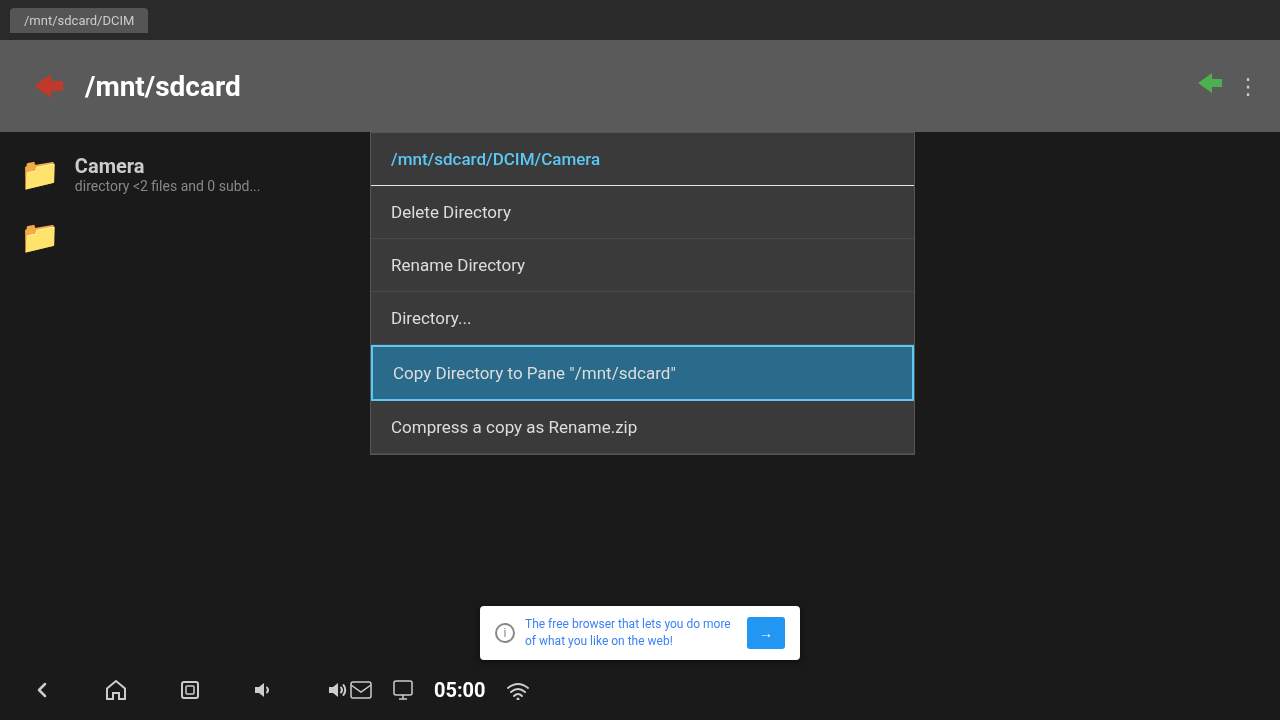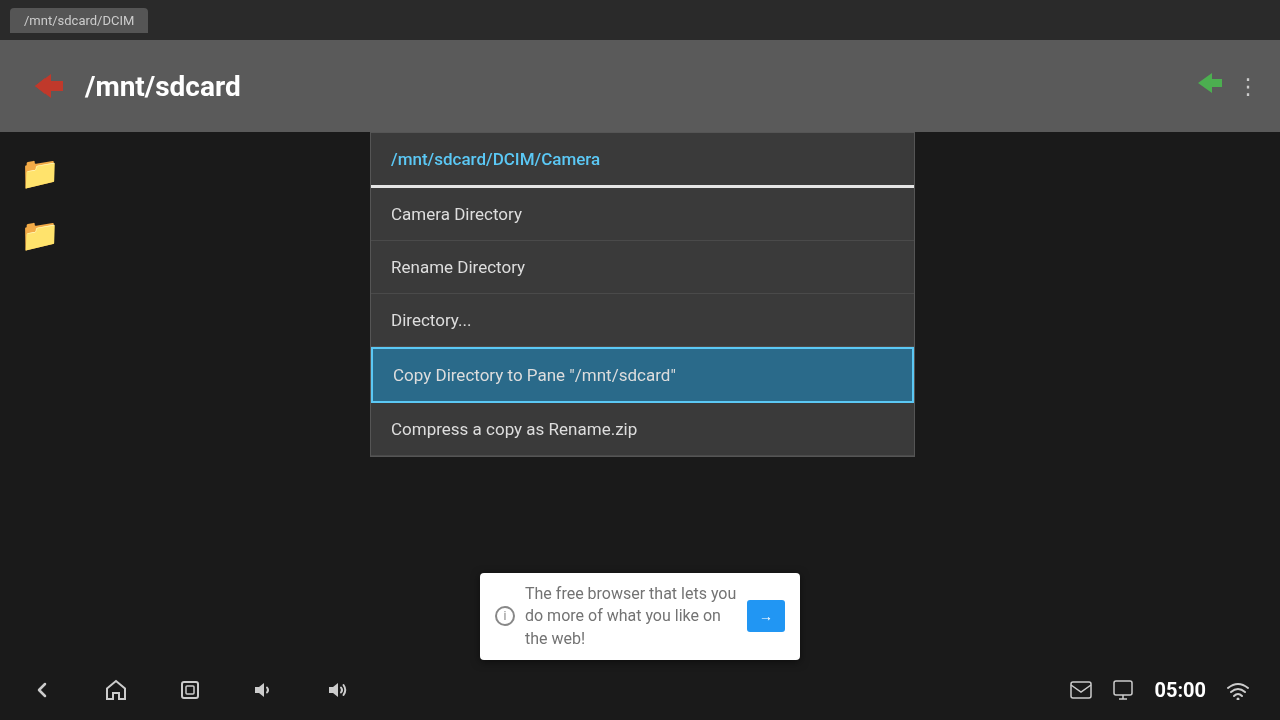--- a/index.html
+++ b/index.html
@@ -111,21 +111,21 @@
       background: #3a3a3a;
       border: 1px solid #555;
       z-index: 10;
     }
 
     .context-menu-header {
       padding: 16px 20px;
       color: #5bc8f5;
       font-size: 17px;
       font-weight: 500;
-      border-bottom: 3px solid #e5e5e5;
+      border-bottom: 1px solid #e5e5e5;
     }
 
     .context-menu-item {
       padding: 16px 20px;
       color: #ddd;
       font-size: 17px;
       border-bottom: 1px solid #4a4a4a;
       cursor: pointer;
     }
     .context-menu-item.active {
@@ -155,22 +155,22 @@
       border-radius: 50%;
       border: 2px solid #888;
       display: flex;
       align-items: center;
       justify-content: center;
       font-size: 12px;
       color: #888;
       flex-shrink: 0;
     }
     .notification-text {
-      font-size: 16px;
-      color: #737373;
+      font-size: 12px;
+      color: #3b82f6;
       flex: 1;
       line-height: 1.4;
     }
     .notification-btn {
       background: #2196f3;
       color: #fff;
       border: none;
       border-radius: 3px;
       padding: 8px 12px;
       font-size: 14px;
@@ -183,21 +183,21 @@
     
     .nav-bar {
       position: absolute;
       bottom: 0;
       left: 0;
       right: 0;
       height: 60px;
       background: #1a1a1a;
       display: flex;
       align-items: center;
-      justify-content: space-between;
+      justify-content: flex-start;
       padding: 0 30px;
     }
     .nav-left {
       display: flex;
       gap: 50px;
       align-items: center;
     }
     .nav-right {
       display: flex;
       gap: 20px;
@@ -244,29 +244,33 @@
     </span>
     <span class="dots-menu">⋮</span>
   </div>
 </div>
 
 <div class="main-content">
 
   <div class="file-list">
     <div class="file-item">
       <span class="folder-icon">📁</span>
+      <div class="file-info">
+        <div class="file-name">Camera</div>
+        <div class="file-desc">directory &lt;2 files and 0 subd...</div>
+      </div>
     </div>
     <div class="file-item">
       <span class="folder-icon">📁</span>
     </div>
   </div>
 
   <div class="context-menu">
     <div class="context-menu-header">/mnt/sdcard/DCIM/Camera</div>
-    <div class="context-menu-item">Camera Directory</div>
+    <div class="context-menu-item">Delete Directory</div>
     <div class="context-menu-item">Rename Directory</div>
     <div class="context-menu-item">Directory...</div>
     <div class="context-menu-item active">Copy Directory to Pane "/mnt/sdcard"</div>
     <div class="context-menu-item">Compress a copy as Rename.zip</div>
   </div>
 
 </div>
 
 <div class="notification-banner">
   <div class="notification-icon">

